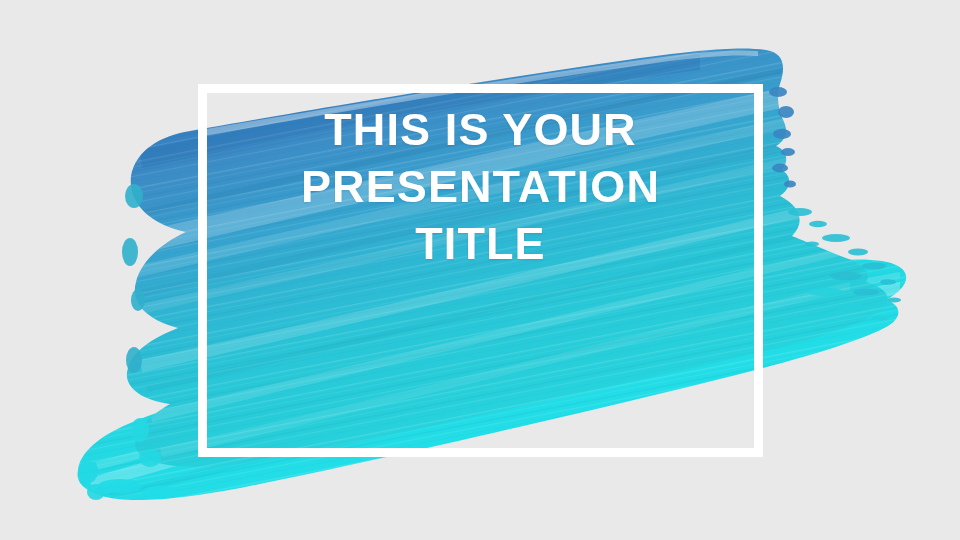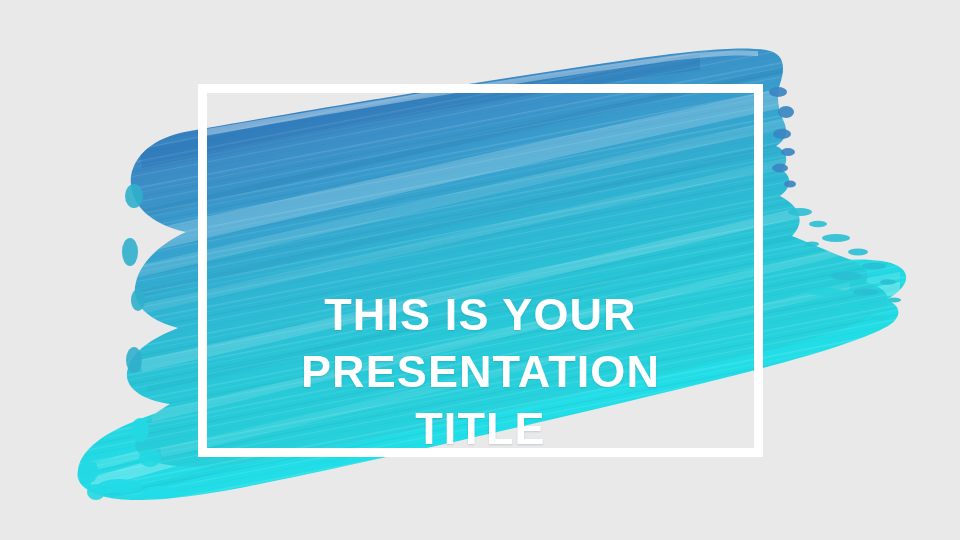--- a/index.html
+++ b/index.html
@@ -36,23 +36,23 @@
   }
   #title-block {
     position: absolute;
     left: 198px;
     top: 84px;
     width: 565px;
     height: 373px;
     display: flex;
     flex-direction: column;
     align-items: center;
-    justify-content: flex-end;
+    justify-content: flex-start;
     box-sizing: border-box;
-    padding: 0 26px;
+    padding: 17px 26px;
   }
   #title {
     margin: 0;
     color: #ffffff;
     font-family: "Liberation Sans", sans-serif;
     font-weight: bold;
     font-size: 45px;
     line-height: 57px;
     letter-spacing: 1.1px;
     text-align: center;

